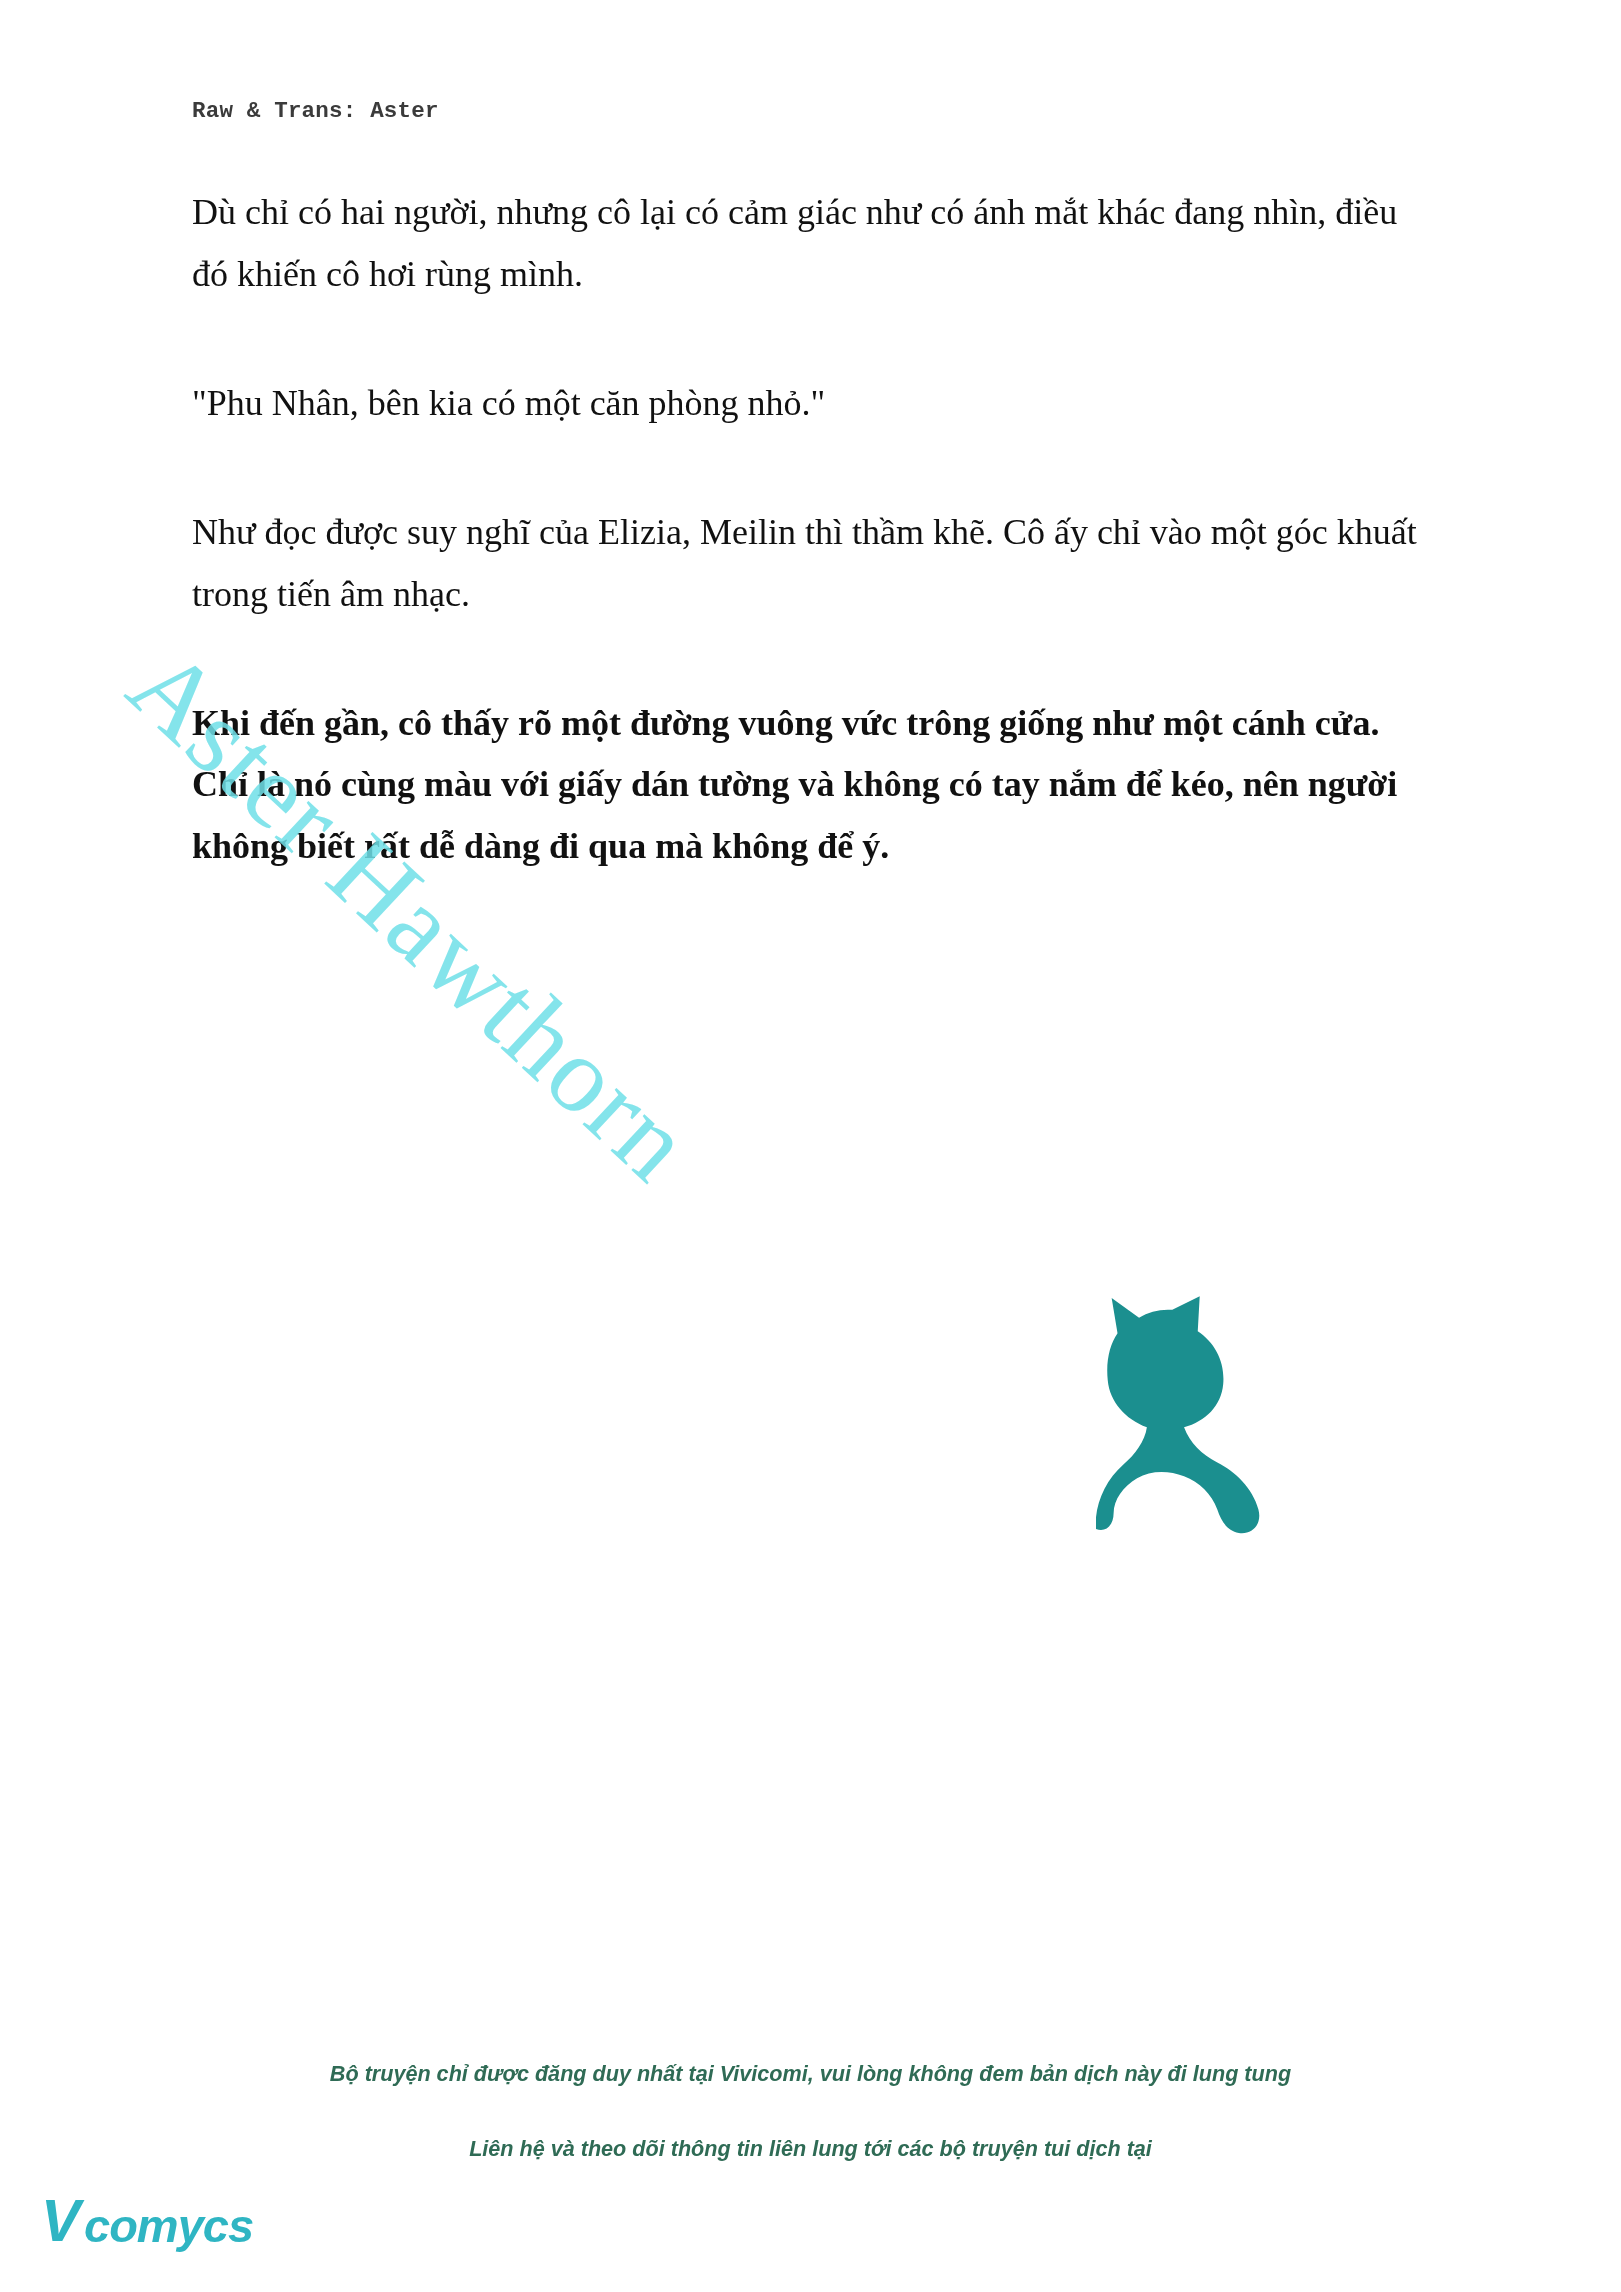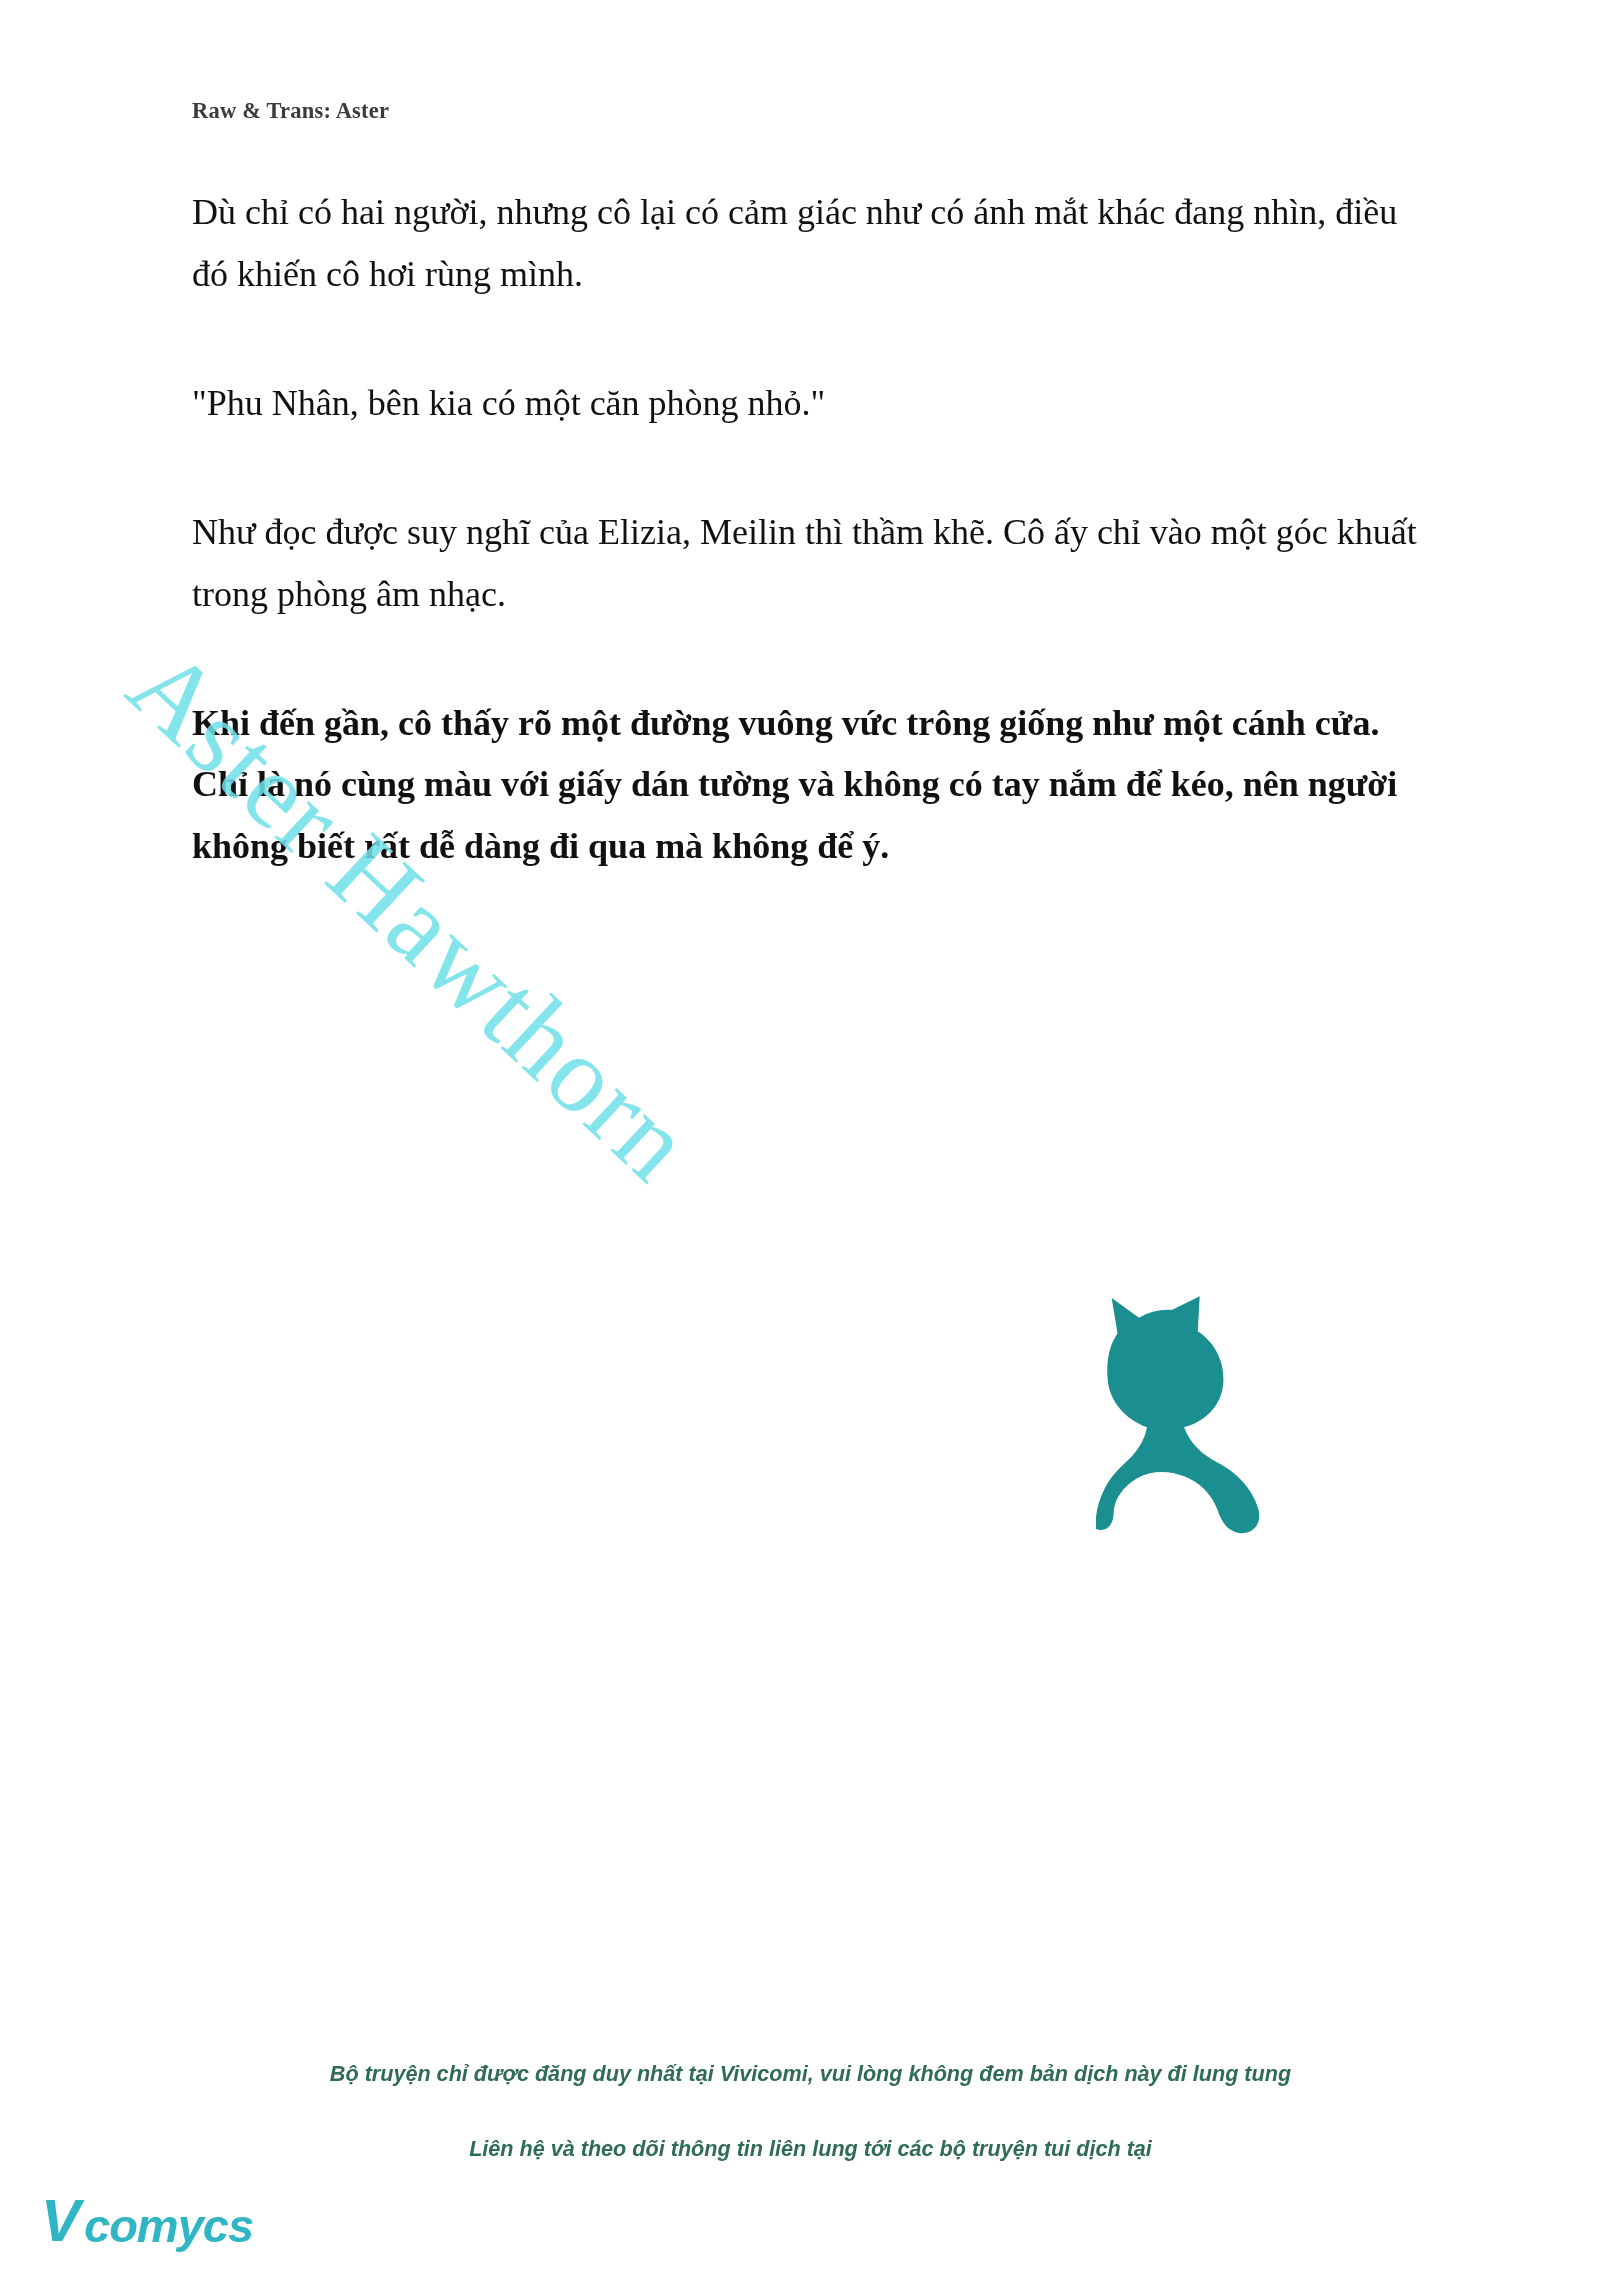--- a/index.html
+++ b/index.html
@@ -16,21 +16,21 @@
     height: 2293px;
     background: #ffffff;
     overflow: hidden;
   }
 
   
   .header {
     position: absolute;
     left: 192px;
     top: 98px;
-    font-family: Liberation Serif, serif;
+    font-family: Liberation Mono, monospace;
     font-size: 22.5px;
     font-weight: bold;
     color: #3b3b3b;
     letter-spacing: 0.2px;
   }
 
   
   .content {
     position: absolute;
     left: 192px;
@@ -134,21 +134,21 @@
 </head>
 <body>
 
 <div class="page">
 
   <div class="header">Raw &amp; Trans: Aster</div>
 
   <div class="content">
     <p class="para">Dù chỉ có hai người, nhưng cô lại có cảm giác như có ánh mắt khác đang nhìn, điều đó khiến cô hơi rùng mình.</p>
     <p class="para">"Phu Nhân, bên kia có một căn phòng nhỏ."</p>
-    <p class="para">Như đọc được suy nghĩ của Elizia, Meilin thì thầm khẽ. Cô ấy chỉ vào một góc khuất trong phòng âm nhạc.</p>
+    <p class="para">Như đọc được suy nghĩ của Elizia, Meilin thì thầm khẽ. Cô ấy chỉ vào một góc khuất trong tiến âm nhạc.</p>
     <p class="para">Khi đến gần, cô thấy rõ một đường vuông vức trông giống như một cánh cửa. Chỉ là nó cùng màu với giấy dán tường và không có tay nắm để kéo, nên người không biết rất dễ dàng đi qua mà không để ý.</p>
   </div>
 
   <div class="watermark">
     <div class="watermark-text">Aster Hawthorn</div>
   </div>
 
   <div class="cat">
     <svg viewBox="0 0 185 245" width="181" height="240" xmlns="http://www.w3.org/2000/svg">
       <g fill="#1b8f8f">

